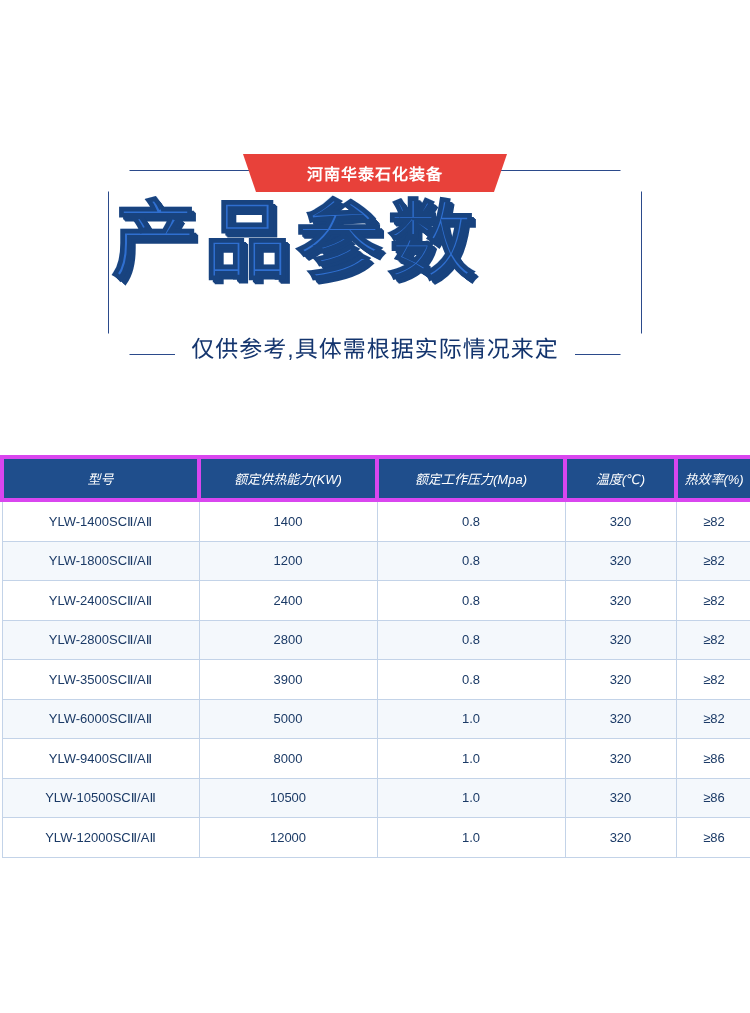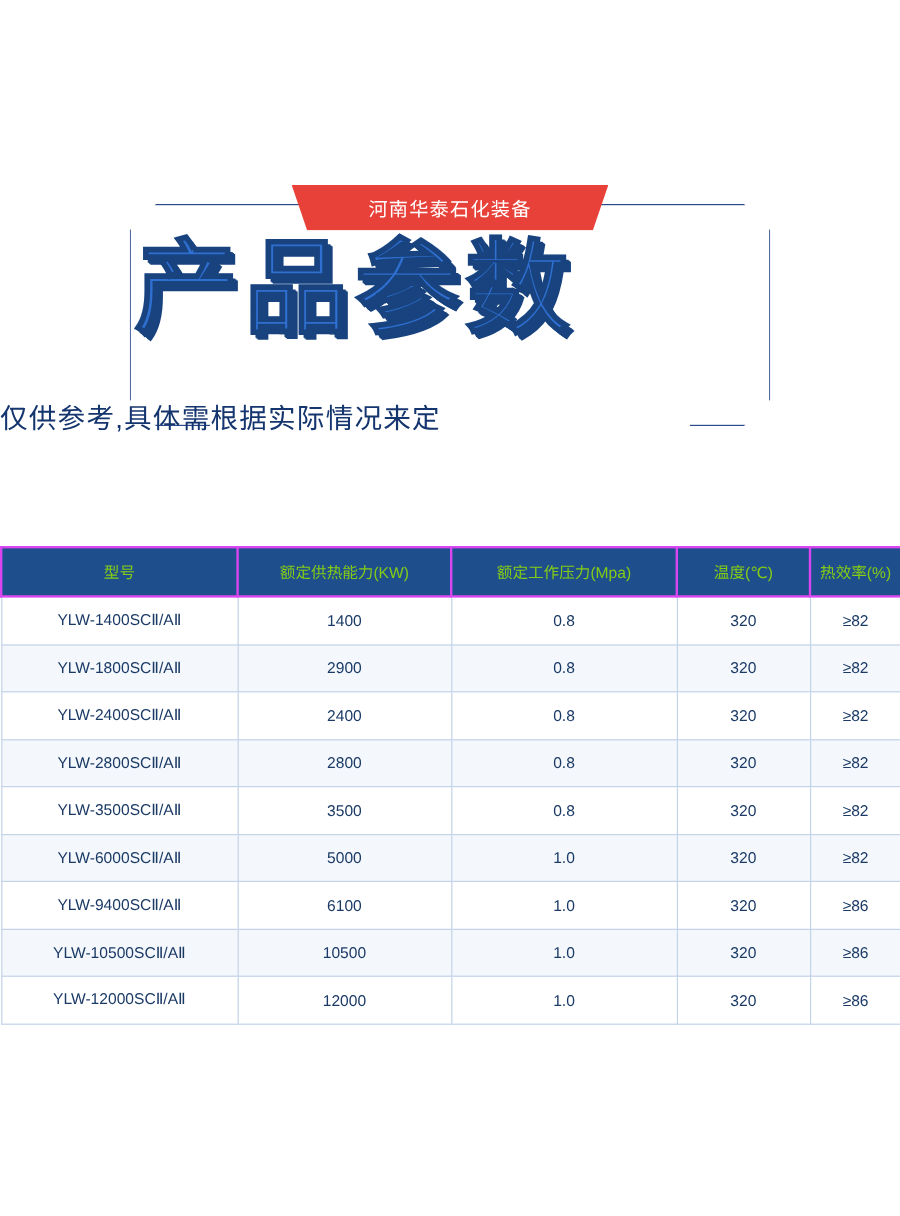--- a/index.html
+++ b/index.html
@@ -46,20 +46,21 @@
     width: 264px;
     height: 38px;
     background: #e8413a;
     color: #ffffff;
     font-size: 16px;
     letter-spacing: 1px;
     display: flex;
     align-items: center;
     justify-content: center;
     clip-path: polygon(0 0, 100% 0, calc(100% - 13px) 100%, 13px 100%);
+    font-weight: bold;
   }
 
   .main-title {
     position: absolute;
     left: 0;
     top: 196px;
     width: 592px;
     text-align: center;
     font-size: 86px;
     font-weight: 700;
@@ -74,21 +75,21 @@
       1px -1px 0 #cfe0f7;
     -webkit-text-stroke: 2px #18437f;
     font-family: "DejaVu Sans", "Liberation Sans", sans-serif;
   }
 
   .subtitle {
     position: absolute;
     left: 0;
     top: 330px;
     width: 750px;
-    text-align: left;
+    text-align: center;
     font-size: 23px;
     color: #14356e;
     letter-spacing: 1px;
   }
 
   
   .subtitle-mask {
     position: absolute;
     left: 175px;
     top: 336px;
@@ -104,26 +105,27 @@
     top: 455px;
     width: 750px;
   }
   table.spec {
     border-collapse: collapse;
     width: 750px;
     table-layout: fixed;
   }
   table.spec th {
     background: #1f4e8c;
-    color: #84cc16;
+    color: #ffffff;
     font-size: 13px;
     font-weight: 400;
     height: 37px;
-    border: 2px solid #d946ef;
-    text-align: center;
+    border: 4px solid #d946ef;
+    text-align: center;
+    font-style: italic;
   }
   table.spec td {
     height: 36.5px;
     font-size: 13px;
     color: #1b3a66;
     text-align: center;
     border: 1px solid #c3d3e8;
     background: #ffffff;
   }
   table.spec tr:nth-child(even) td {
@@ -172,56 +174,56 @@
     <tbody id="spec-body">
         <tr>
           <td>YLW-1400SCⅡ/AⅡ</td>
           <td>1400</td>
           <td>0.8</td>
           <td>320</td>
           <td>≥82</td>
         </tr>
         <tr>
           <td>YLW-1800SCⅡ/AⅡ</td>
-          <td>2900</td>
+          <td>1200</td>
           <td>0.8</td>
           <td>320</td>
           <td>≥82</td>
         </tr>
         <tr>
           <td>YLW-2400SCⅡ/AⅡ</td>
           <td>2400</td>
           <td>0.8</td>
           <td>320</td>
           <td>≥82</td>
         </tr>
         <tr>
           <td>YLW-2800SCⅡ/AⅡ</td>
           <td>2800</td>
           <td>0.8</td>
           <td>320</td>
           <td>≥82</td>
         </tr>
         <tr>
           <td>YLW-3500SCⅡ/AⅡ</td>
-          <td>3500</td>
+          <td>3900</td>
           <td>0.8</td>
           <td>320</td>
           <td>≥82</td>
         </tr>
         <tr>
           <td>YLW-6000SCⅡ/AⅡ</td>
           <td>5000</td>
           <td>1.0</td>
           <td>320</td>
           <td>≥82</td>
         </tr>
         <tr>
           <td>YLW-9400SCⅡ/AⅡ</td>
-          <td>6100</td>
+          <td>8000</td>
           <td>1.0</td>
           <td>320</td>
           <td>≥86</td>
         </tr>
         <tr>
           <td>YLW-10500SCⅡ/AⅡ</td>
           <td>10500</td>
           <td>1.0</td>
           <td>320</td>
           <td>≥86</td>

